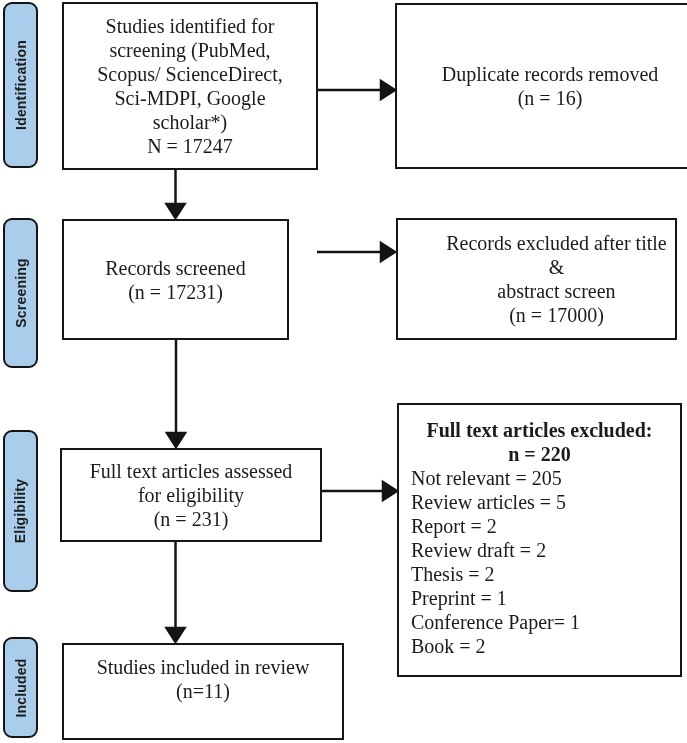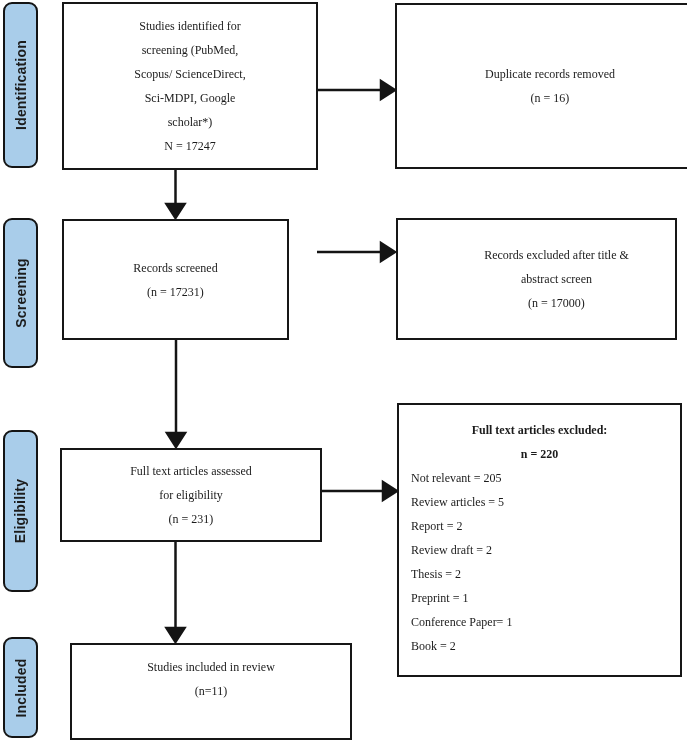--- a/index.html
+++ b/index.html
@@ -41,21 +41,21 @@
   .box {
     position: absolute;
     background: #ffffff;
     border: 2.5px solid #161616;
     box-sizing: border-box;
     display: flex;
     flex-direction: column;
     align-items: center;
     justify-content: center;
     text-align: center;
-    font-size: 12px;
+    font-size: 20px;
     line-height: 24px;
   }
   .box-text { white-space: pre-line; }
   #stage-identification { top: 2px;   height: 166px; }
   #stage-screening      { top: 218px; height: 150px; }
   #stage-eligibility    { top: 430px; height: 162px; }
   #stage-included       { top: 637px; height: 101px; }
 
   #box-identified        { left: 62px;  top: 2px;   width: 256px; height: 168px; }
   #box-duplicates        { left: 395px; top: 3px;   width: 310px; height: 166px; }
@@ -64,21 +64,21 @@
   #box-fulltext-assessed { left: 60px;  top: 448px; width: 262px; height: 94px; text-align: center;  }
   #box-fulltext-excluded {
     left: 397px; top: 403px; width: 285px; height: 274px;
     justify-content: flex-start;
     align-items: stretch;
     padding-top: 13px;
   }
   #box-fulltext-excluded .excl-header { text-align: center; white-space: pre-line; font-weight: bold; }
   #box-fulltext-excluded .excl-items  { text-align: left; padding-left: 12px; white-space: pre-line; }
   #box-included {
-    left: 70px; top: 643px; width: 282px; height: 97px;
+    left: 62px; top: 643px; width: 282px; height: 97px;
     justify-content: flex-start;
     padding-top: 10px;
   }
 </style>
 </head>
 <body>
 
 <div class="canvas">
 
   <svg class="arrows" viewBox="0 0 687 743" xmlns="http://www.w3.org/2000/svg">

